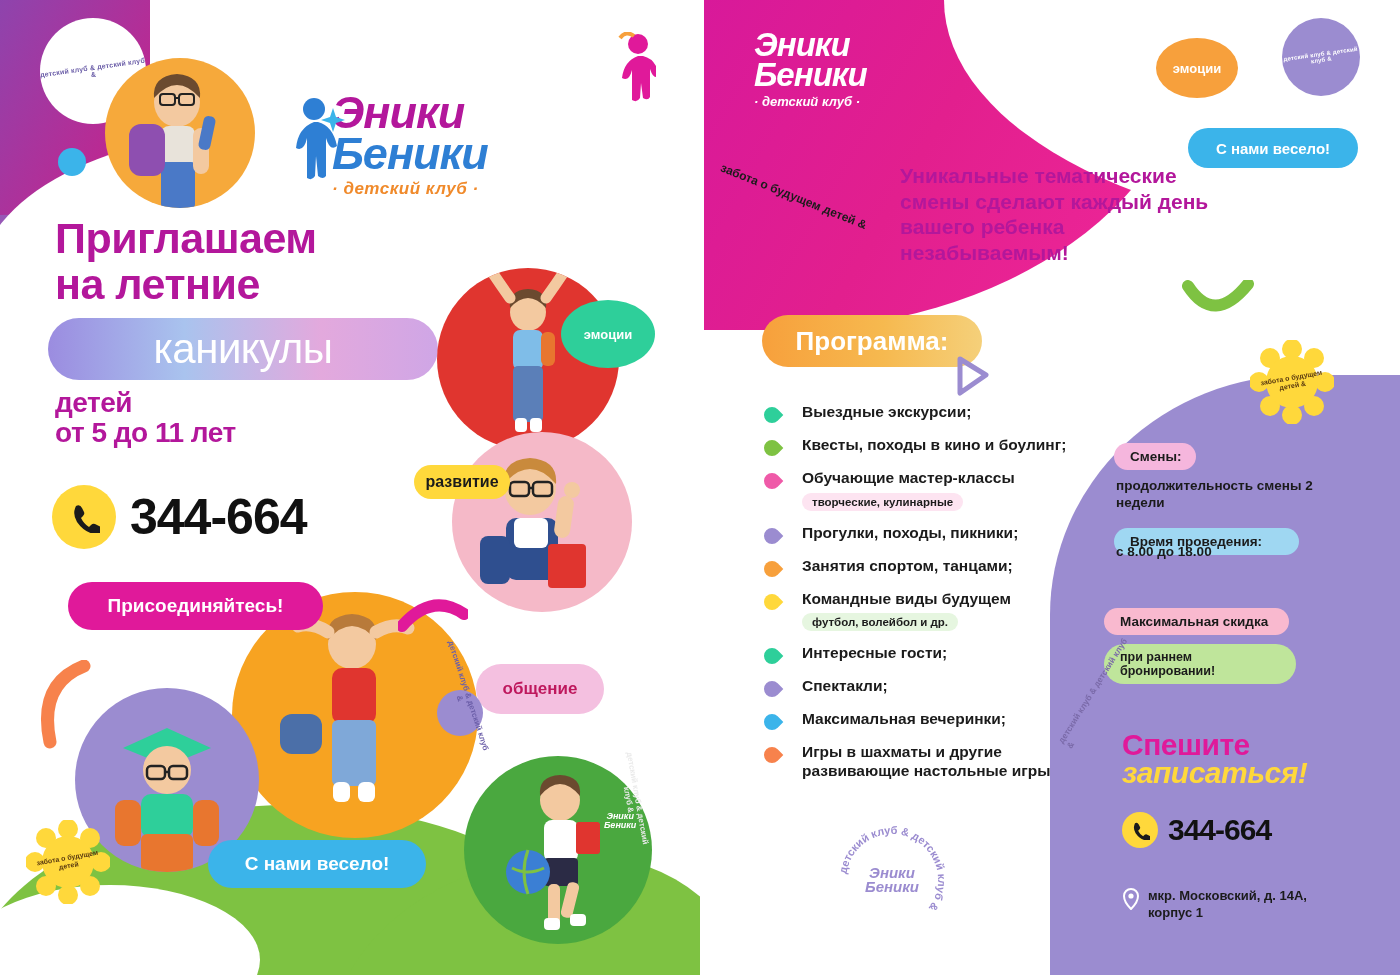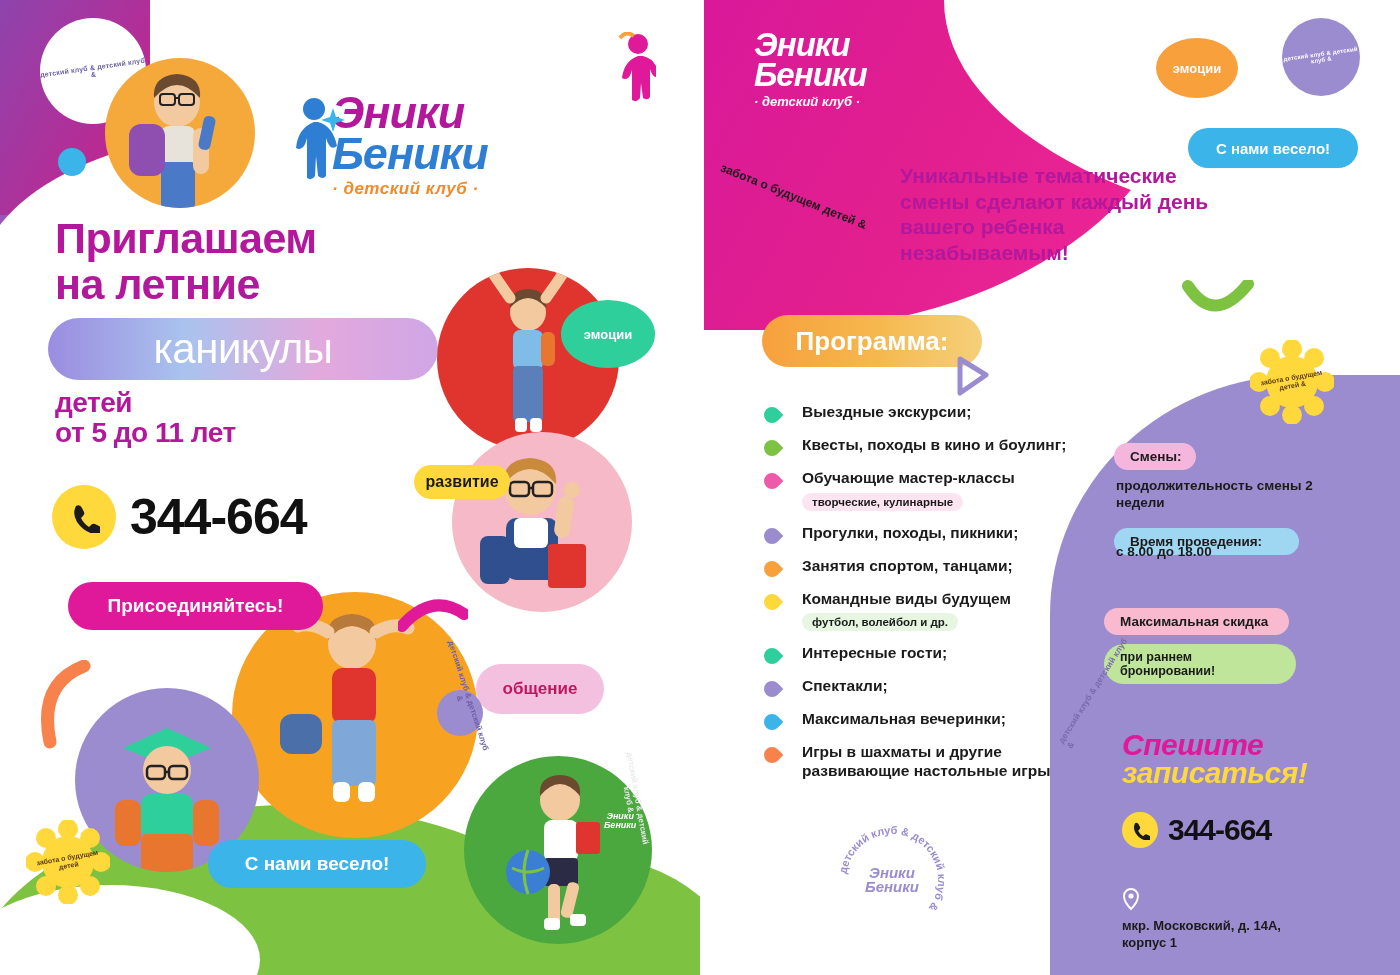--- a/index.html
+++ b/index.html
@@ -136,21 +136,21 @@
 
   .info-pill{
     position:absolute;border-radius:999px;padding:6px 16px;box-sizing:border-box;
     font-size:13.5px;font-weight:700;color:#1b1b1b;
   }
   .info-text{position:absolute;font-size:13.5px;font-weight:700;color:#1b1b1b;line-height:1.25;}
 
   .speshite{
     position:absolute;left:1122px;top:728px;
   }
-  .sp1{font-size:30px;font-weight:700;color:#e0199a;font-style:italic;letter-spacing:-.5px;}
+  .sp1{font-size:30px;font-weight:700;color:#e0199a;letter-spacing:-.5px;}
   .sp2{font-size:30px;font-weight:700;color:#ffd83b;font-style:italic;letter-spacing:-.5px;margin-top:-6px;}
 
   .r-phone-row{position:absolute;left:1122px;top:812px;display:flex;align-items:center;gap:10px;}
   .r-phone-circ{width:36px;height:36px;border-radius:50%;background:#ffd83b;display:flex;align-items:center;justify-content:center;}
   .r-phone-num{font-size:30px;font-weight:700;color:#111;letter-spacing:-1px;}
 
   .addr{position:absolute;left:1122px;top:885px;display:flex;align-items:flex-start;gap:8px;width:250px;}
   .addr-txt{font-size:13px;font-weight:700;color:#1b1b1b;line-height:1.3;}
 
   
@@ -562,21 +562,21 @@
 
     <div class="r-phone-row" style="left:418px;top:812px;">
       <div class="r-phone-circ">
         <svg width="20" height="20" viewBox="0 0 32 32">
             <path d="M8 5 q4 -2 6 2 l2 4 q1 2 -1 4 l-2 2 q3 6 8 9 l2 -2 q2 -2 4 -1 l4 2 q4 2 2 6 q-2 3 -7 2 q-10 -2 -17 -12 q-5 -8 -1 -16z" fill="#1b1b1b"></path>
           </svg>
       </div>
       <div class="r-phone-num">344-664</div>
     </div>
 
-    <div class="addr" style="left:418px;top:888px;flex-direction:column;">
+    <div class="addr" style="left:418px;top:888px;">
       <svg width="18" height="22" viewBox="0 0 18 22">
         <path d="M9 1 a7 7 0 0 1 7 7 c0 6 -7 13 -7 13 s-7 -7 -7 -13 a7 7 0 0 1 7 -7z" fill="none" stroke="#ffffff" stroke-width="2"></path>
         <circle cx="9" cy="8" r="2.6" fill="#ffffff"></circle>
       </svg>
       <div class="addr-txt">
         <div>мкр. Московский, д. 14А,</div>
         <div>корпус 1</div>
       </div>
     </div>
 

